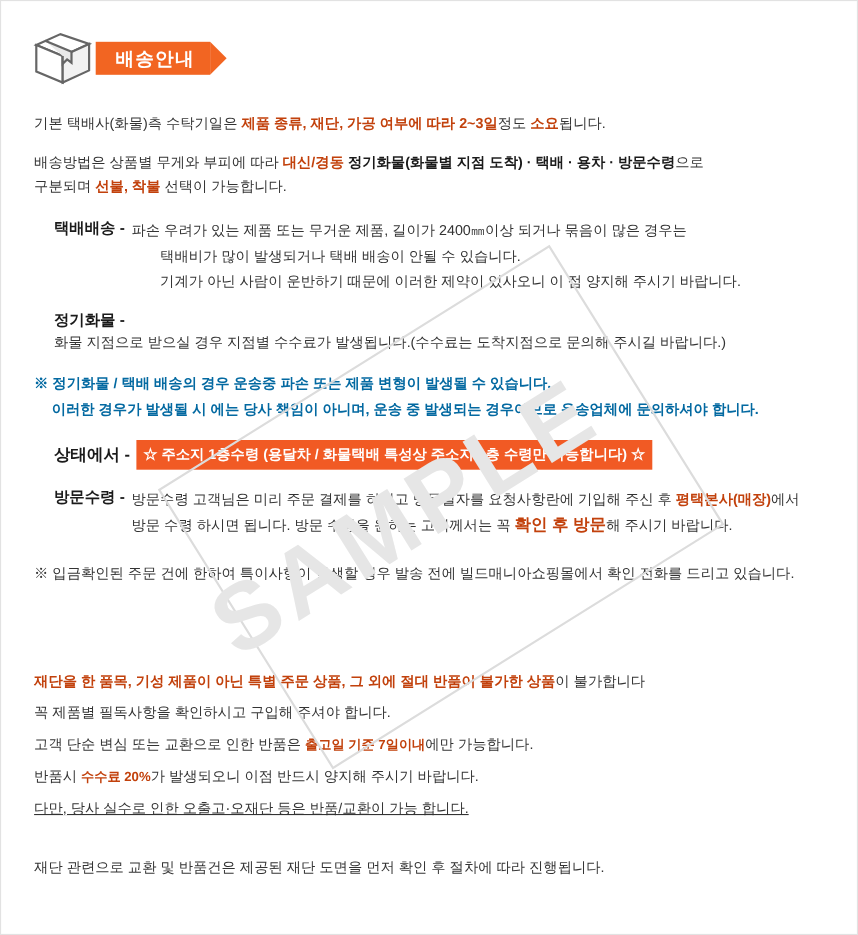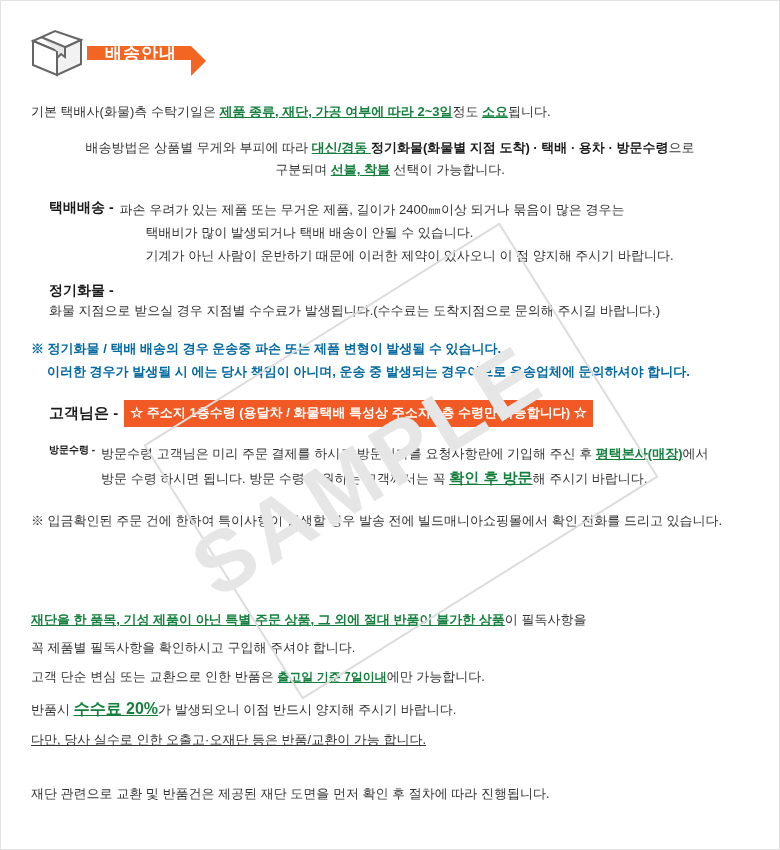--- a/index.html
+++ b/index.html
@@ -33,21 +33,21 @@
   }
   .box-icon {
     width: 56px;
     height: 52px;
     position: relative;
     flex: none;
     margin-left: 28px;
   }
   .ribbon {
     position: relative;
-    height: 14px;
+    height: 30px;
     background: #f26522;
     display: flex;
     align-items: center;
     padding: 0 14px 0 18px;
     margin-left: 2px;
   }
   .ribbon .ribbon-label {
     color: #ffffff;
     font-size: 17px;
     font-weight: bold;
@@ -65,21 +65,21 @@
     border-left: 15px solid #f26522;
   }
   
   .content {
     padding: 0 30px;
   }
   p {
     margin: 0 0 14px 0;
     line-height: 1.7;
   }
-  .or { color: #15803d; font-weight: bold; text-decoration: underline; }
+  .or { color: #c2410c; font-weight: bold; }
   .bk-b { color: #1a1a1a; font-weight: bold; }
   .hl {
     background: #f15a24;
     color: #ffffff;
     font-weight: bold;
     padding: 2px 6px;
     display: inline-block;
   }
   .row {
     display: flex;
@@ -172,21 +172,21 @@
       <span class="ribbon-label">배송안내</span>
     </div>
   </div>
 
   <div class="content" style="margin-top:22px;">
 
     <p>
       <span>기본 택배사(화물)측 수탁기일은 </span><span class="or">제품 종류, 재단, 가공 여부에 따라 </span><span class="or">2~3일</span><span>정도 </span><span class="or">소요</span><span>됩니다.</span>
     </p>
 
-    <p style="margin-bottom:18px;text-align:center;">
+    <p style="margin-bottom:18px;">
       <span>배송방법은 상품별 무게와 부피에 따라 </span><span class="or">대신/경동 </span><span class="bk-b">정기화물(화물별 지점 도착) · 택배 · 용차 · 방문수령</span><span>으로</span><br>
       <span>구분되며 </span><span class="or">선불, 착불</span><span> 선택이 가능합니다.</span>
     </p>
 
     <div class="row" style="padding-left:18px;">
       <div class="term">택배배송 -</div>
       <div class="desc">
         <span>파손 우려가 있는 제품 또는 무거운 제품, 길이가 2400㎜이상 되거나 묶음이 많은 경우는</span>
         <span class="ind">택배비가 많이 발생되거나 택배 배송이 안될 수 있습니다.</span>
         <span class="ind">기계가 아닌 사람이 운반하기 때문에 이러한 제약이 있사오니 이 점 양지해 주시기 바랍니다.</span>
@@ -199,50 +199,50 @@
         <span>화물 지점으로 받으실 경우 지점별 수수료가 발생됩니다.(수수료는 도착지점으로 문의해 주시길 바랍니다.)</span>
       </div>
     </div>
 
     <div class="note-red" style="margin-bottom:16px;">
       <span>※ 정기화물 / 택배 배송의 경우 운송중 파손 또는 제품 변형이 발생될 수 있습니다.</span>
       <span class="ind2">이러한 경우가 발생될 시 에는 당사 책임이 아니며, 운송 중 발생되는 경우이므로 운송업체에 문의하셔야 합니다.</span>
     </div>
 
     <div class="row" style="padding-left:18px; align-items:center; margin-bottom:16px;">
-      <div class="term" style="font-size:15px;">고객님은 -</div>
+      <div class="term" style="font-size:15px;">상태에서 -</div>
       <div class="desc">
         <span class="hl">☆ 주소지 1층수령 (용달차 / 화물택배 특성상 주소지 1층 수령만 가능합니다) ☆</span>
       </div>
     </div>
 
     <div class="row" style="padding-left:18px; margin-bottom:18px;">
-      <div class="term" style="font-size:10px;">방문수령 -</div>
+      <div class="term" style="font-size:14px;">방문수령 -</div>
       <div class="desc">
         <span>방문수령 고객님은 미리 주문 결제를 하시고 방문일자를 요청사항란에 기입해 주신 후 </span><span class="or">평택본사(매장)</span><span>에서</span>
         <span class="ind" style="padding-left:0;"><span>방문 수령 하시면 됩니다. 방문 수령을 원하는 고객께서는 꼭 </span><span class="or" style="font-size:15px;">확인 후 방문</span><span>해 주시기 바랍니다.</span></span>
       </div>
     </div>
 
     <p class="small-note">※ 입금확인된 주문 건에 한하여 특이사항이 발생할 경우 발송 전에 빌드매니아쇼핑몰에서 확인 전화를 드리고 있습니다.</p>
   </div>
 
   <div style="height:40px"></div>
 
   <div class="content" style="margin-top:22px;">
     <div class="block2">
       <p style="line-height:1.85;">
-        <span class="or">재단을 한 품목, 기성 제품이 아닌 </span><span class="or">특별 주문 상품</span><span class="or">, 그 외에 </span><span class="or">절대 반품이 불가한 상품</span><span>이 필독사항을</span>
+        <span class="or">재단을 한 품목, 기성 제품이 아닌 </span><span class="or">특별 주문 상품</span><span class="or">, 그 외에 </span><span class="or">절대 반품이 불가한 상품</span><span>이 불가합니다</span>
       </p>
       <p style="line-height:1.85;">꼭 제품별 필독사항을 확인하시고 구입해 주셔야 합니다.</p>
       <p style="line-height:1.95;">
         <span>고객 단순 변심 또는 교환으로 인한 반품은 </span><span class="or" style="font-size:12px;">출고일 기준 7일이내</span><span>에만 가능합니다.</span>
       </p>
       <p style="line-height:1.95;">
-        <span>반품시 </span><span class="or" style="font-size:16px;">수수료 20%</span><span>가 발생되오니 이점 반드시 양지해 주시기 바랍니다.</span>
+        <span>반품시 </span><span class="or" style="font-size:12px;">수수료 20%</span><span>가 발생되오니 이점 반드시 양지해 주시기 바랍니다.</span>
       </p>
       <p style="line-height:1.85;text-decoration:underline;">다만, 당사 실수로 인한 오출고·오재단 등은 반품/교환이 가능 합니다.</p>
     </div>
 
     <div style="height:16px"></div>
 
     <div class="block2">
       <p style="line-height:1.85;">재단 관련으로 교환 및 반품건은 제공된 재단 도면을 먼저 확인 후 절차에 따라 진행됩니다.</p>
 
     </div>

